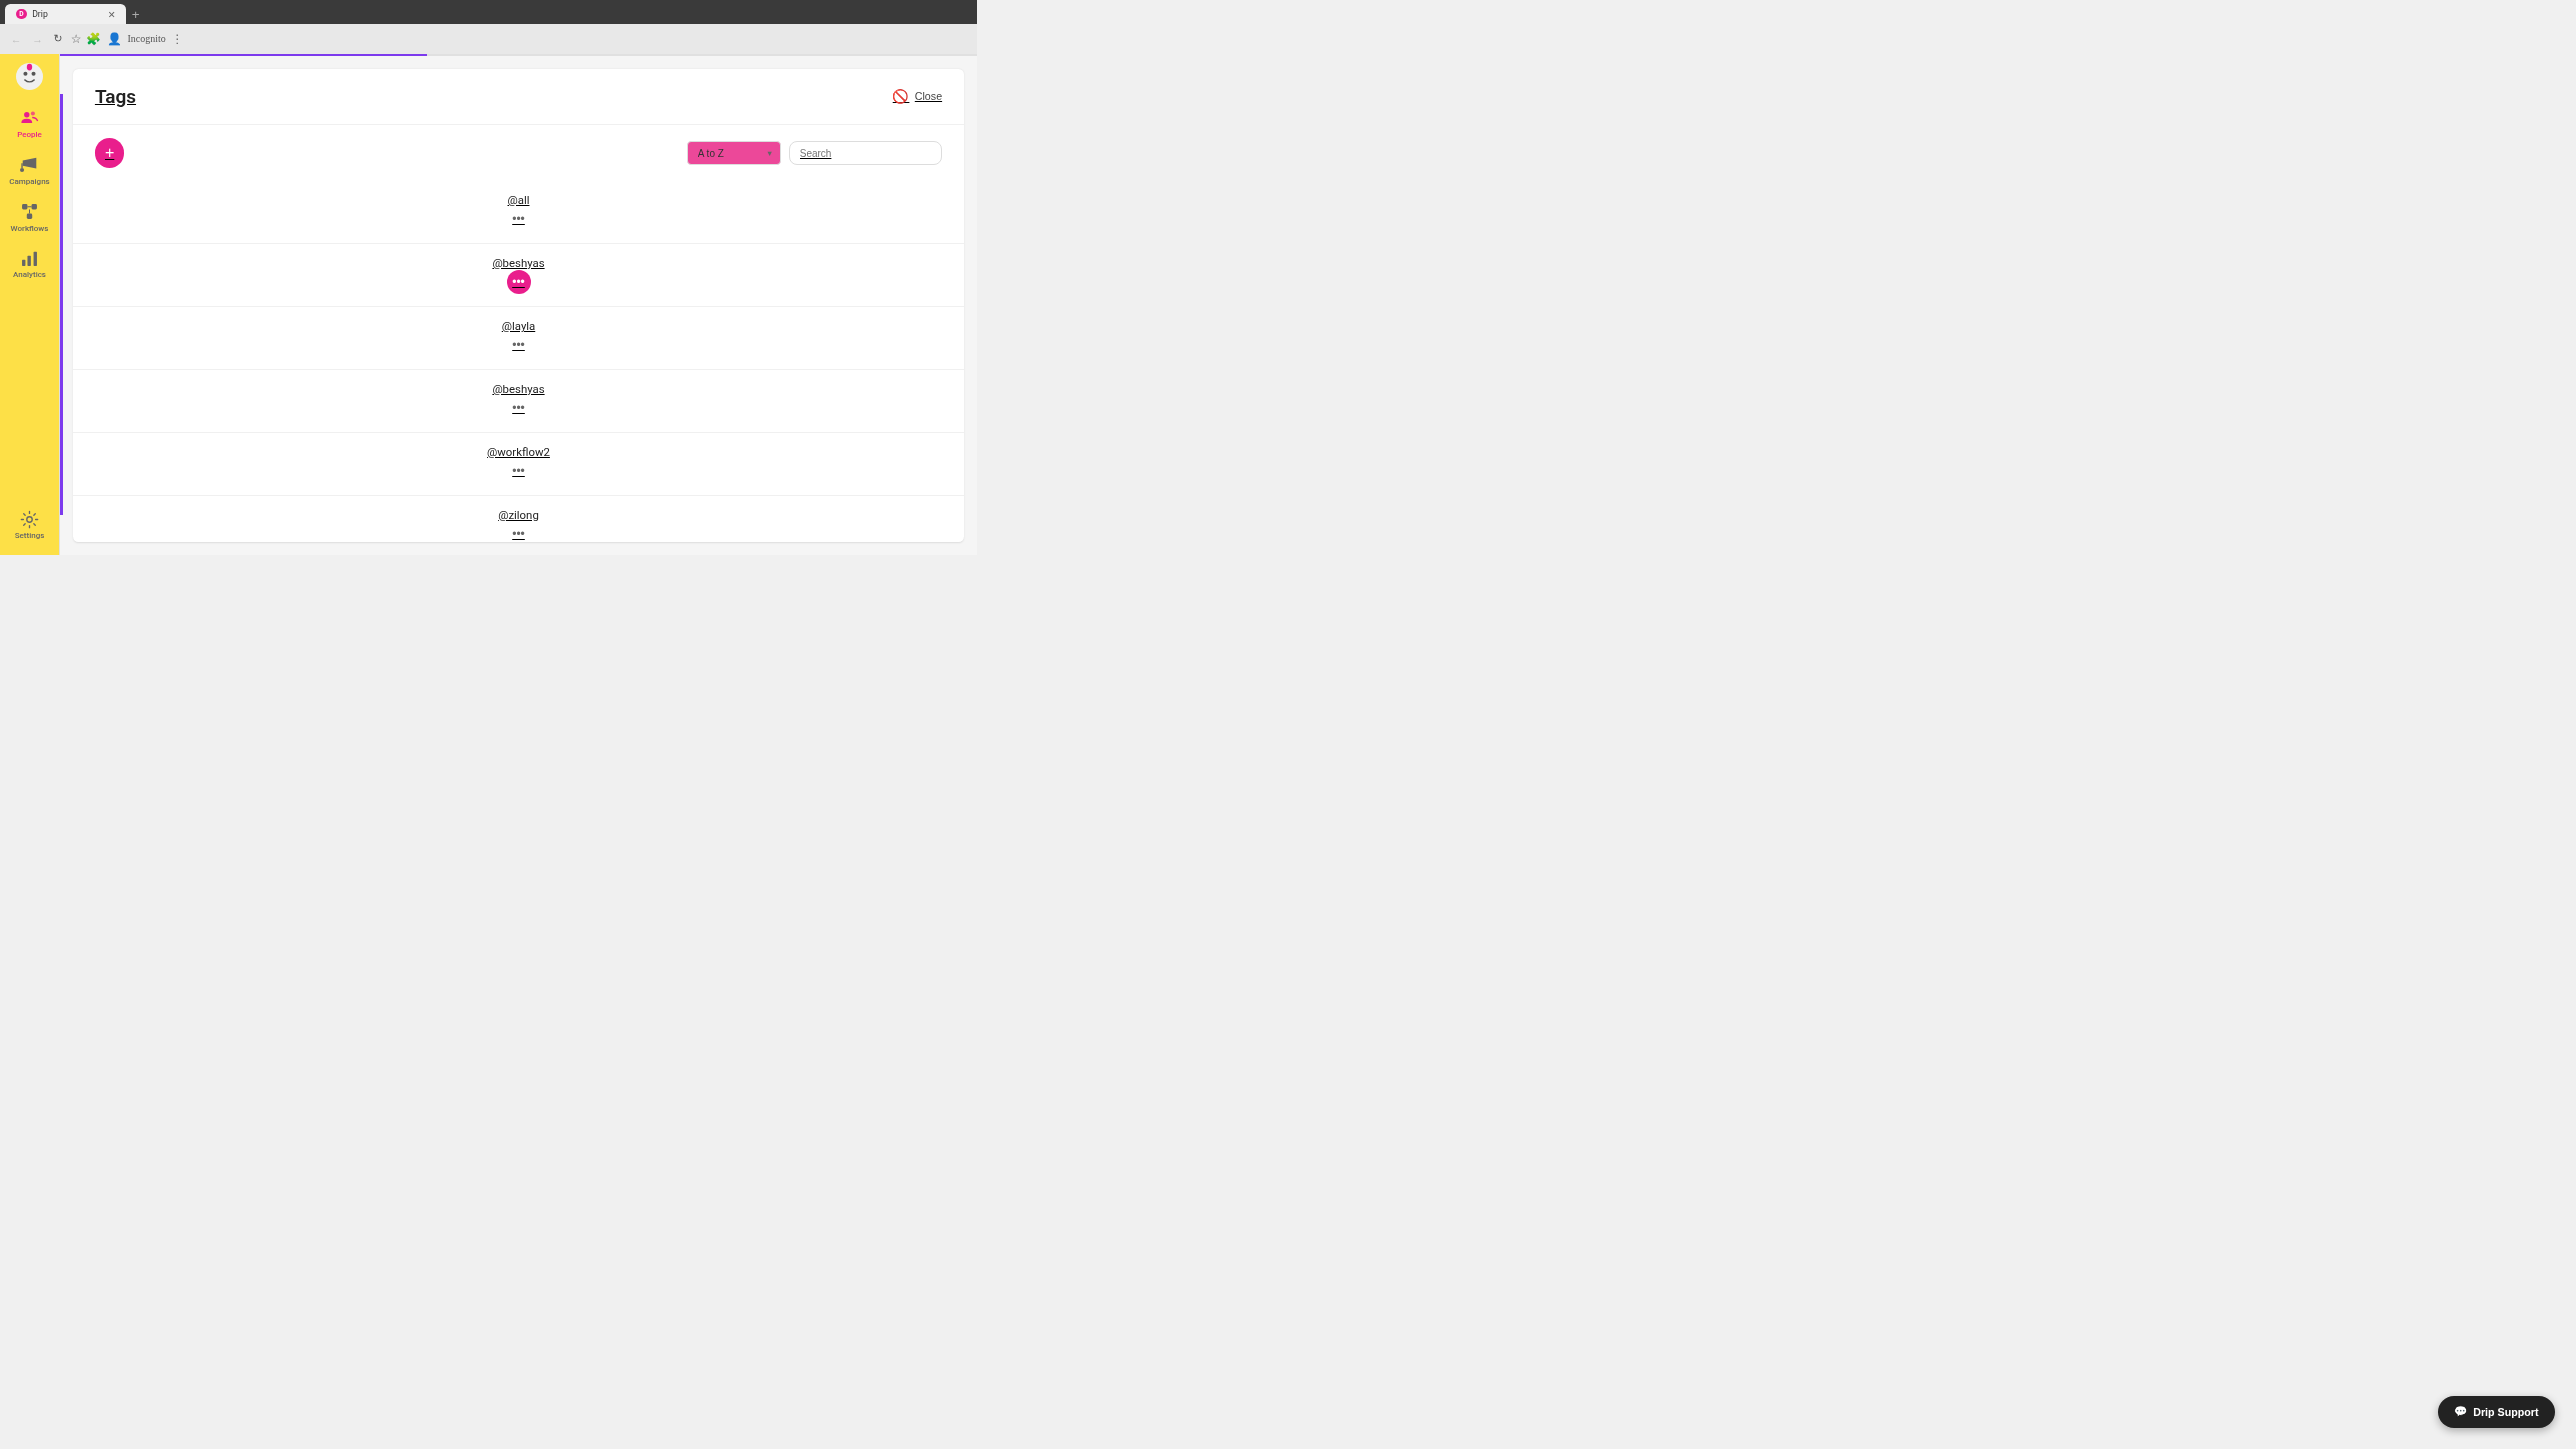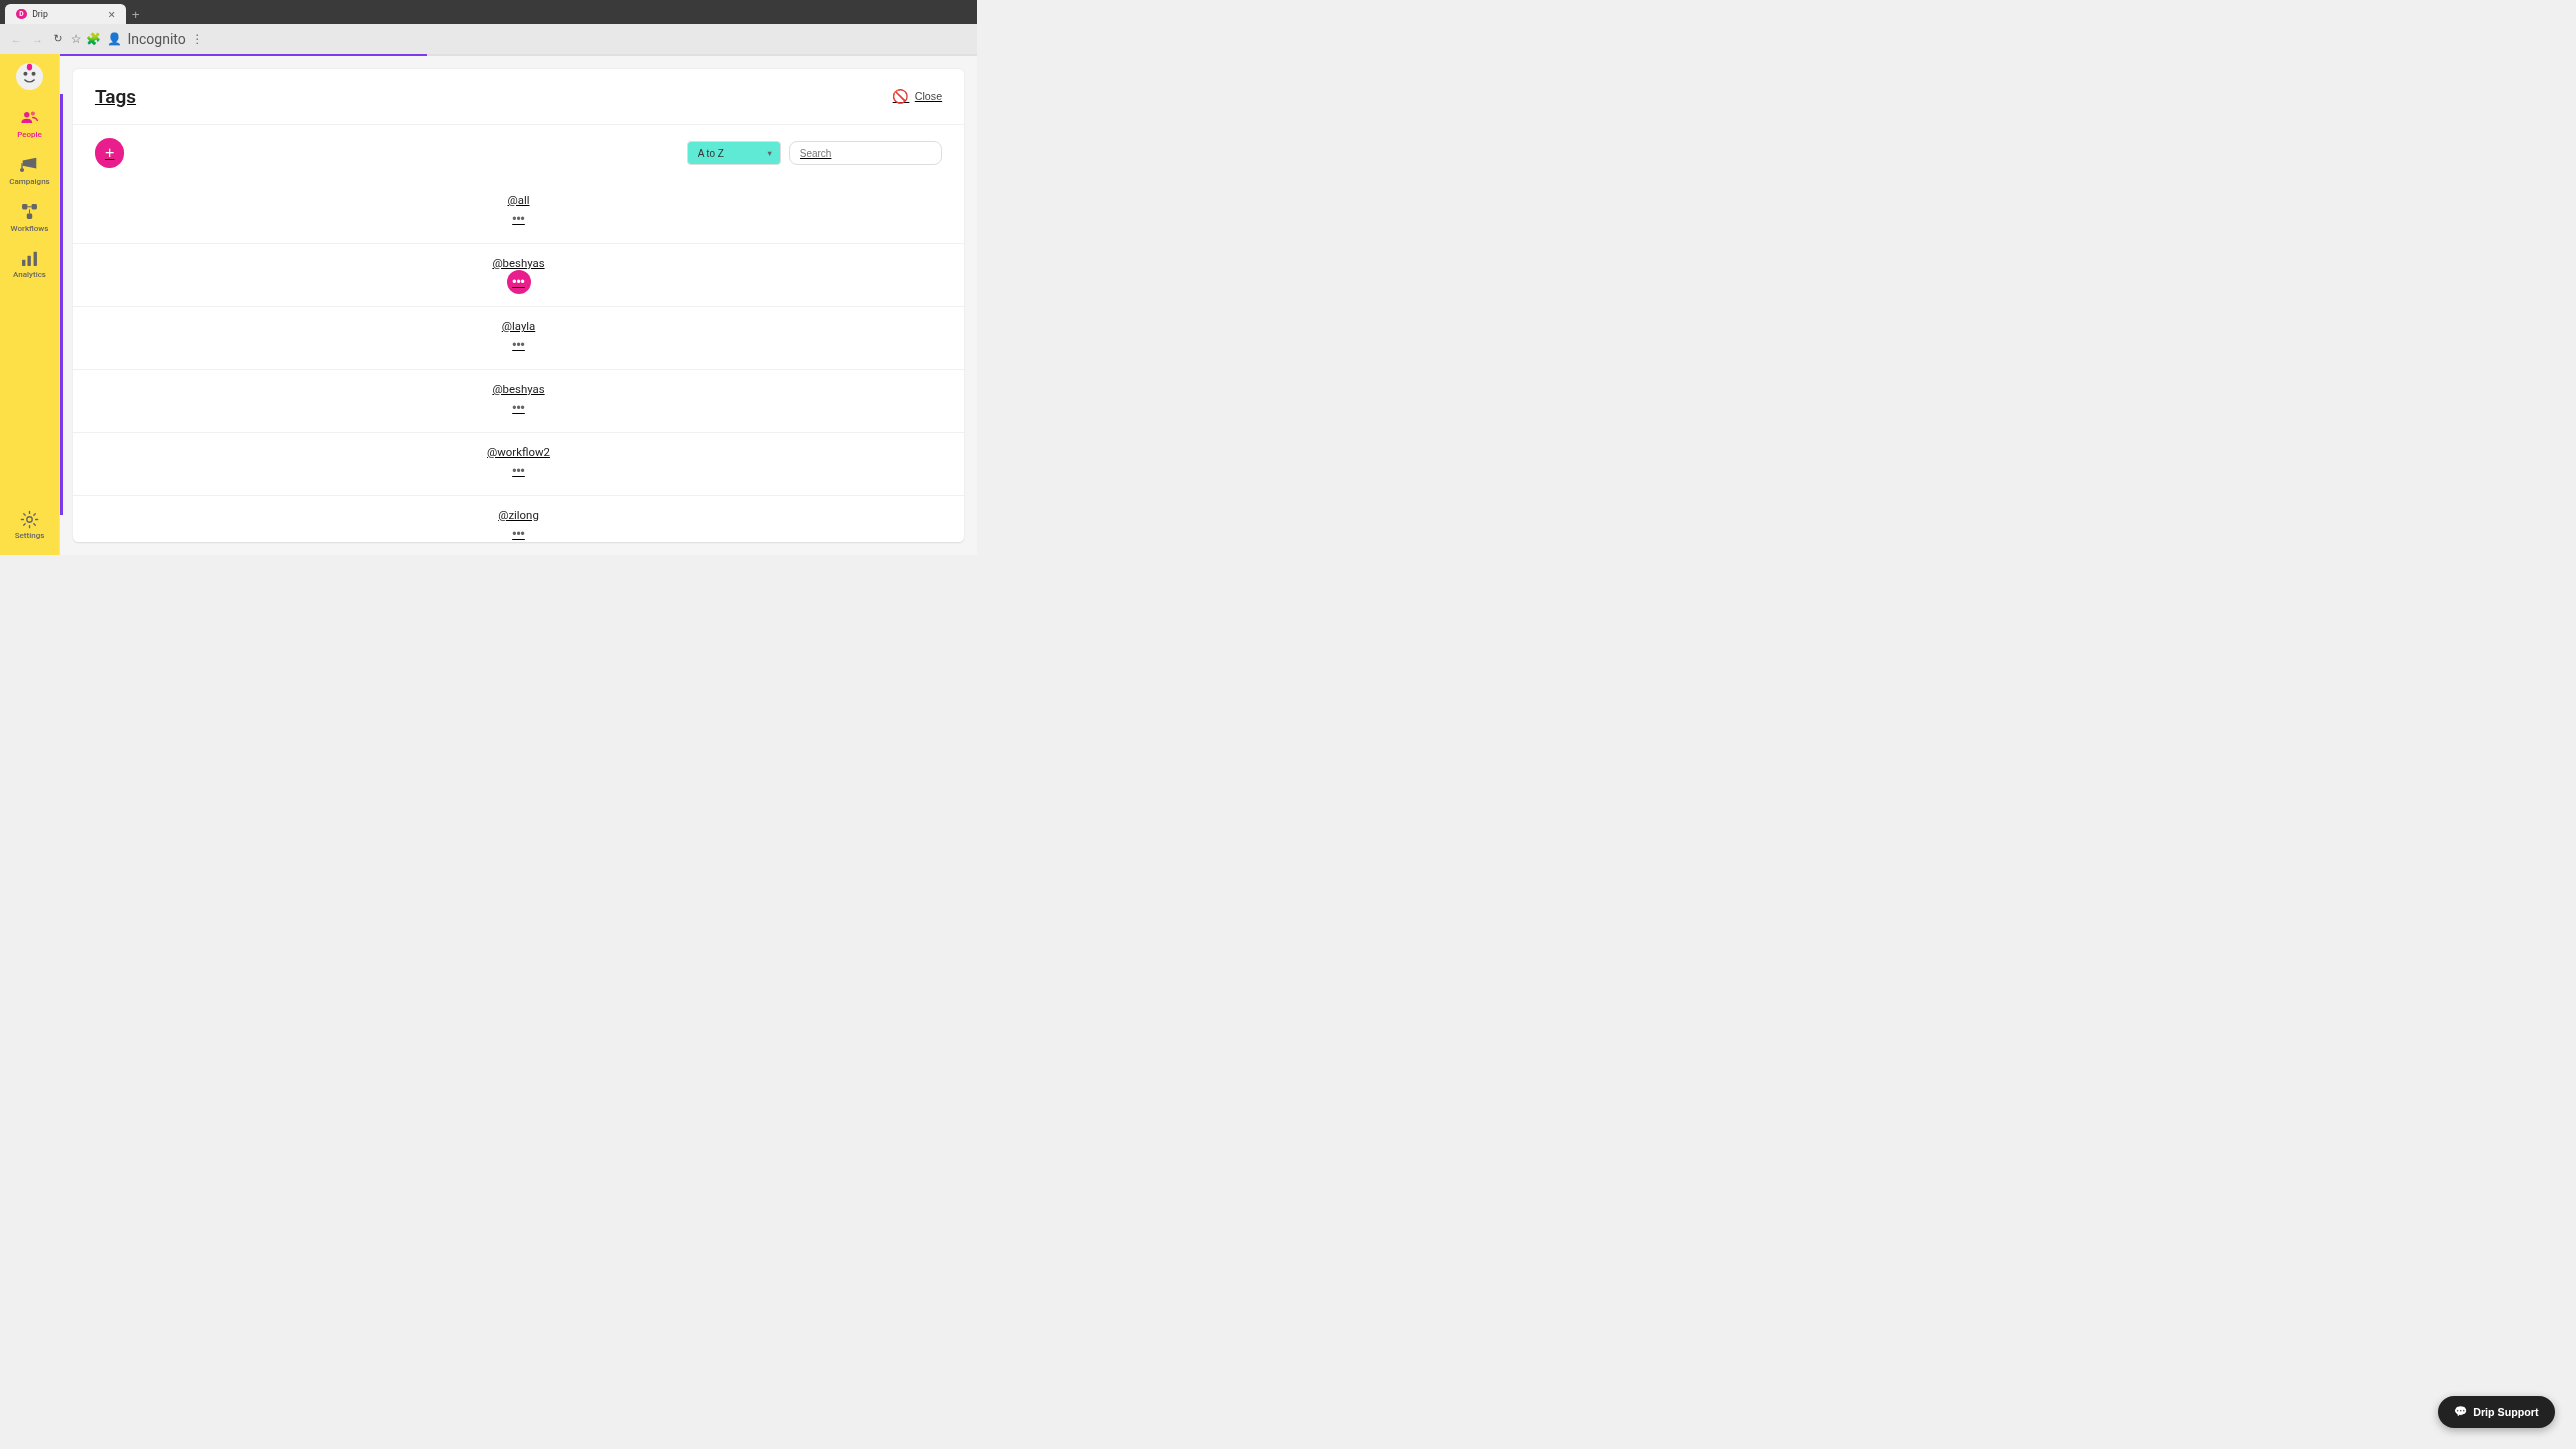--- a/index.html
+++ b/index.html
@@ -272,21 +272,21 @@
       gap: 8px;
       margin-left: auto;
     }
 
     .sort-select {
       border: 0.7px solid #ddd;
       border-radius: 4px;
       padding: 5.4px 24px 5.4px 9.4px;
       font-size: 10px;
       color: #333;
-      background: #5eead4;
+      background: #ec4899;
       appearance: none;
       cursor: pointer;
       min-width: 94px;
       position: relative;
     }
 
     .sort-wrapper {
       position: relative;
     }
 
@@ -401,21 +401,21 @@
 </div>
 
 <div class="address-bar">
   <button class="nav-btn" disabled="">←</button>
   <button class="nav-btn" disabled="">→</button>
   <button class="nav-btn">↻</button>
   <div class="address-icons">
     <span>☆</span>
     <span>🧩</span>
     <span>👤</span>
-    <span style="font-size:14px;color:#555;">Incognito</span>
+    <span style="font-size:10px;color:#555;font-family:Liberation Serif, serif;">Incognito</span>
     <span>⋮</span>
   </div>
 </div>
 
 <div class="app-layout">
 
   <nav class="sidebar">
     <div class="sidebar-logo">
       <svg viewBox="0 0 40 40">
         <circle cx="20" cy="20" r="20" fill="#f0f0f0"></circle>

